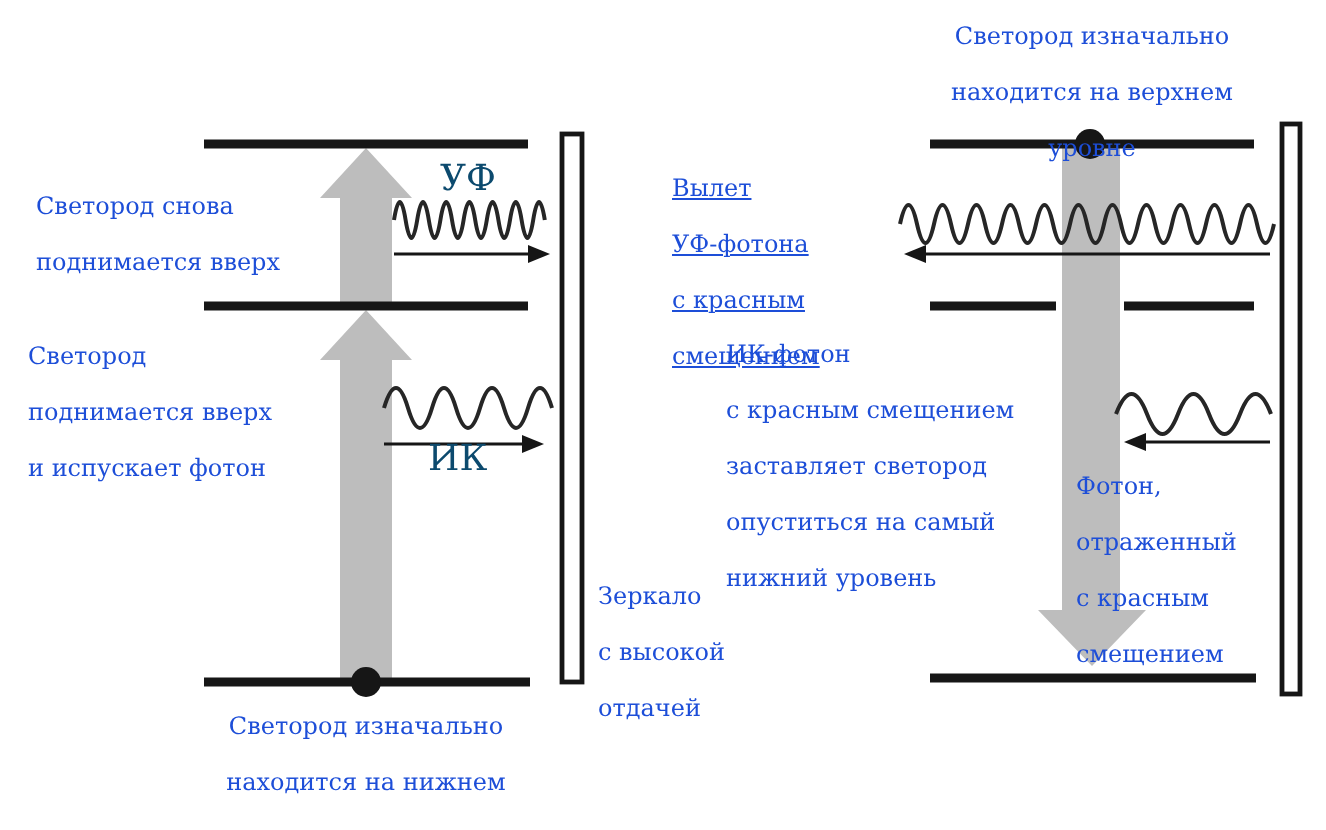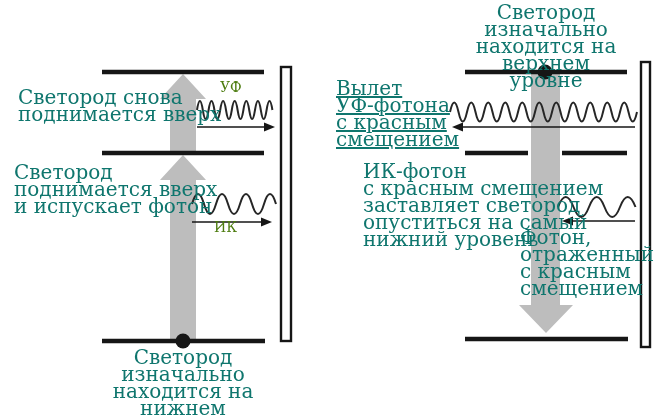--- a/index.html
+++ b/index.html
@@ -7,30 +7,30 @@
     position:relative;
     width:663px;height:415px;
     background:#ffffff;
     font-family:"DejaVu Serif","Liberation Serif",serif;
     overflow:hidden;
   }
   #shapes{position:absolute;left:0;top:0;}
   .label{
     position:absolute;
     white-space:pre-line;
-    font-size:20px;
-    line-height:17px;
-    color:#0f766e;
+    font-size:12px;
+    line-height:28px;
+    color:#1d4ed8;
     letter-spacing:0px;
   }
   .center{text-align:center;}
   .wave-tag{
     position:absolute;
-    font-size:14px;
-    color:#4d7c0f;
+    font-size:18px;
+    color:#0c4a6e;
   }
 </style>
 </head>
 <body>
 
 <div id="canvas">
 
   <svg id="shapes" width="663" height="415" viewBox="0 0 663 415">
 
     <polygon points="183,74 206,99 196,99 196,152 170,152 170,99 160,99" fill="var(--gray)"></polygon>
@@ -81,33 +81,36 @@
 и испускает фотон</div>
 
   <div class="wave-tag" style="left:220px;top:79px;">УФ</div>
 
   <div class="wave-tag" style="left:214px;top:171px;margin-top:48px;">ИК</div>
 
   <div class="label center" style="left:83px;top:349px;width:200px;">Светород изначально
 находится на нижнем
 уровне</div>
 
+  <div class="label" style="left:299px;top:284px;">Зеркало
+с высокой
+отдачей</div>
 
   <div class="label center" style="left:446px;top:4px;width:200px;">Светород изначально
 находится на верхнем
 уровне</div>
 
   <div class="label" style="left:336px;top:80px;text-decoration:underline;">Вылет
 УФ-фотона
 с красным
 смещением</div>
 
   <div class="label" style="left:363px;top:163px;">ИК-фотон
 с красным смещением
 заставляет светород
 опуститься на самый
 нижний уровень</div>
 
-  <div class="label" style="left:520px;top:229px;">Фотон,
+  <div class="label" style="left:538px;top:229px;">Фотон,
 отраженный
 с красным
 смещением</div>
 </div>
 
 </body></html>

